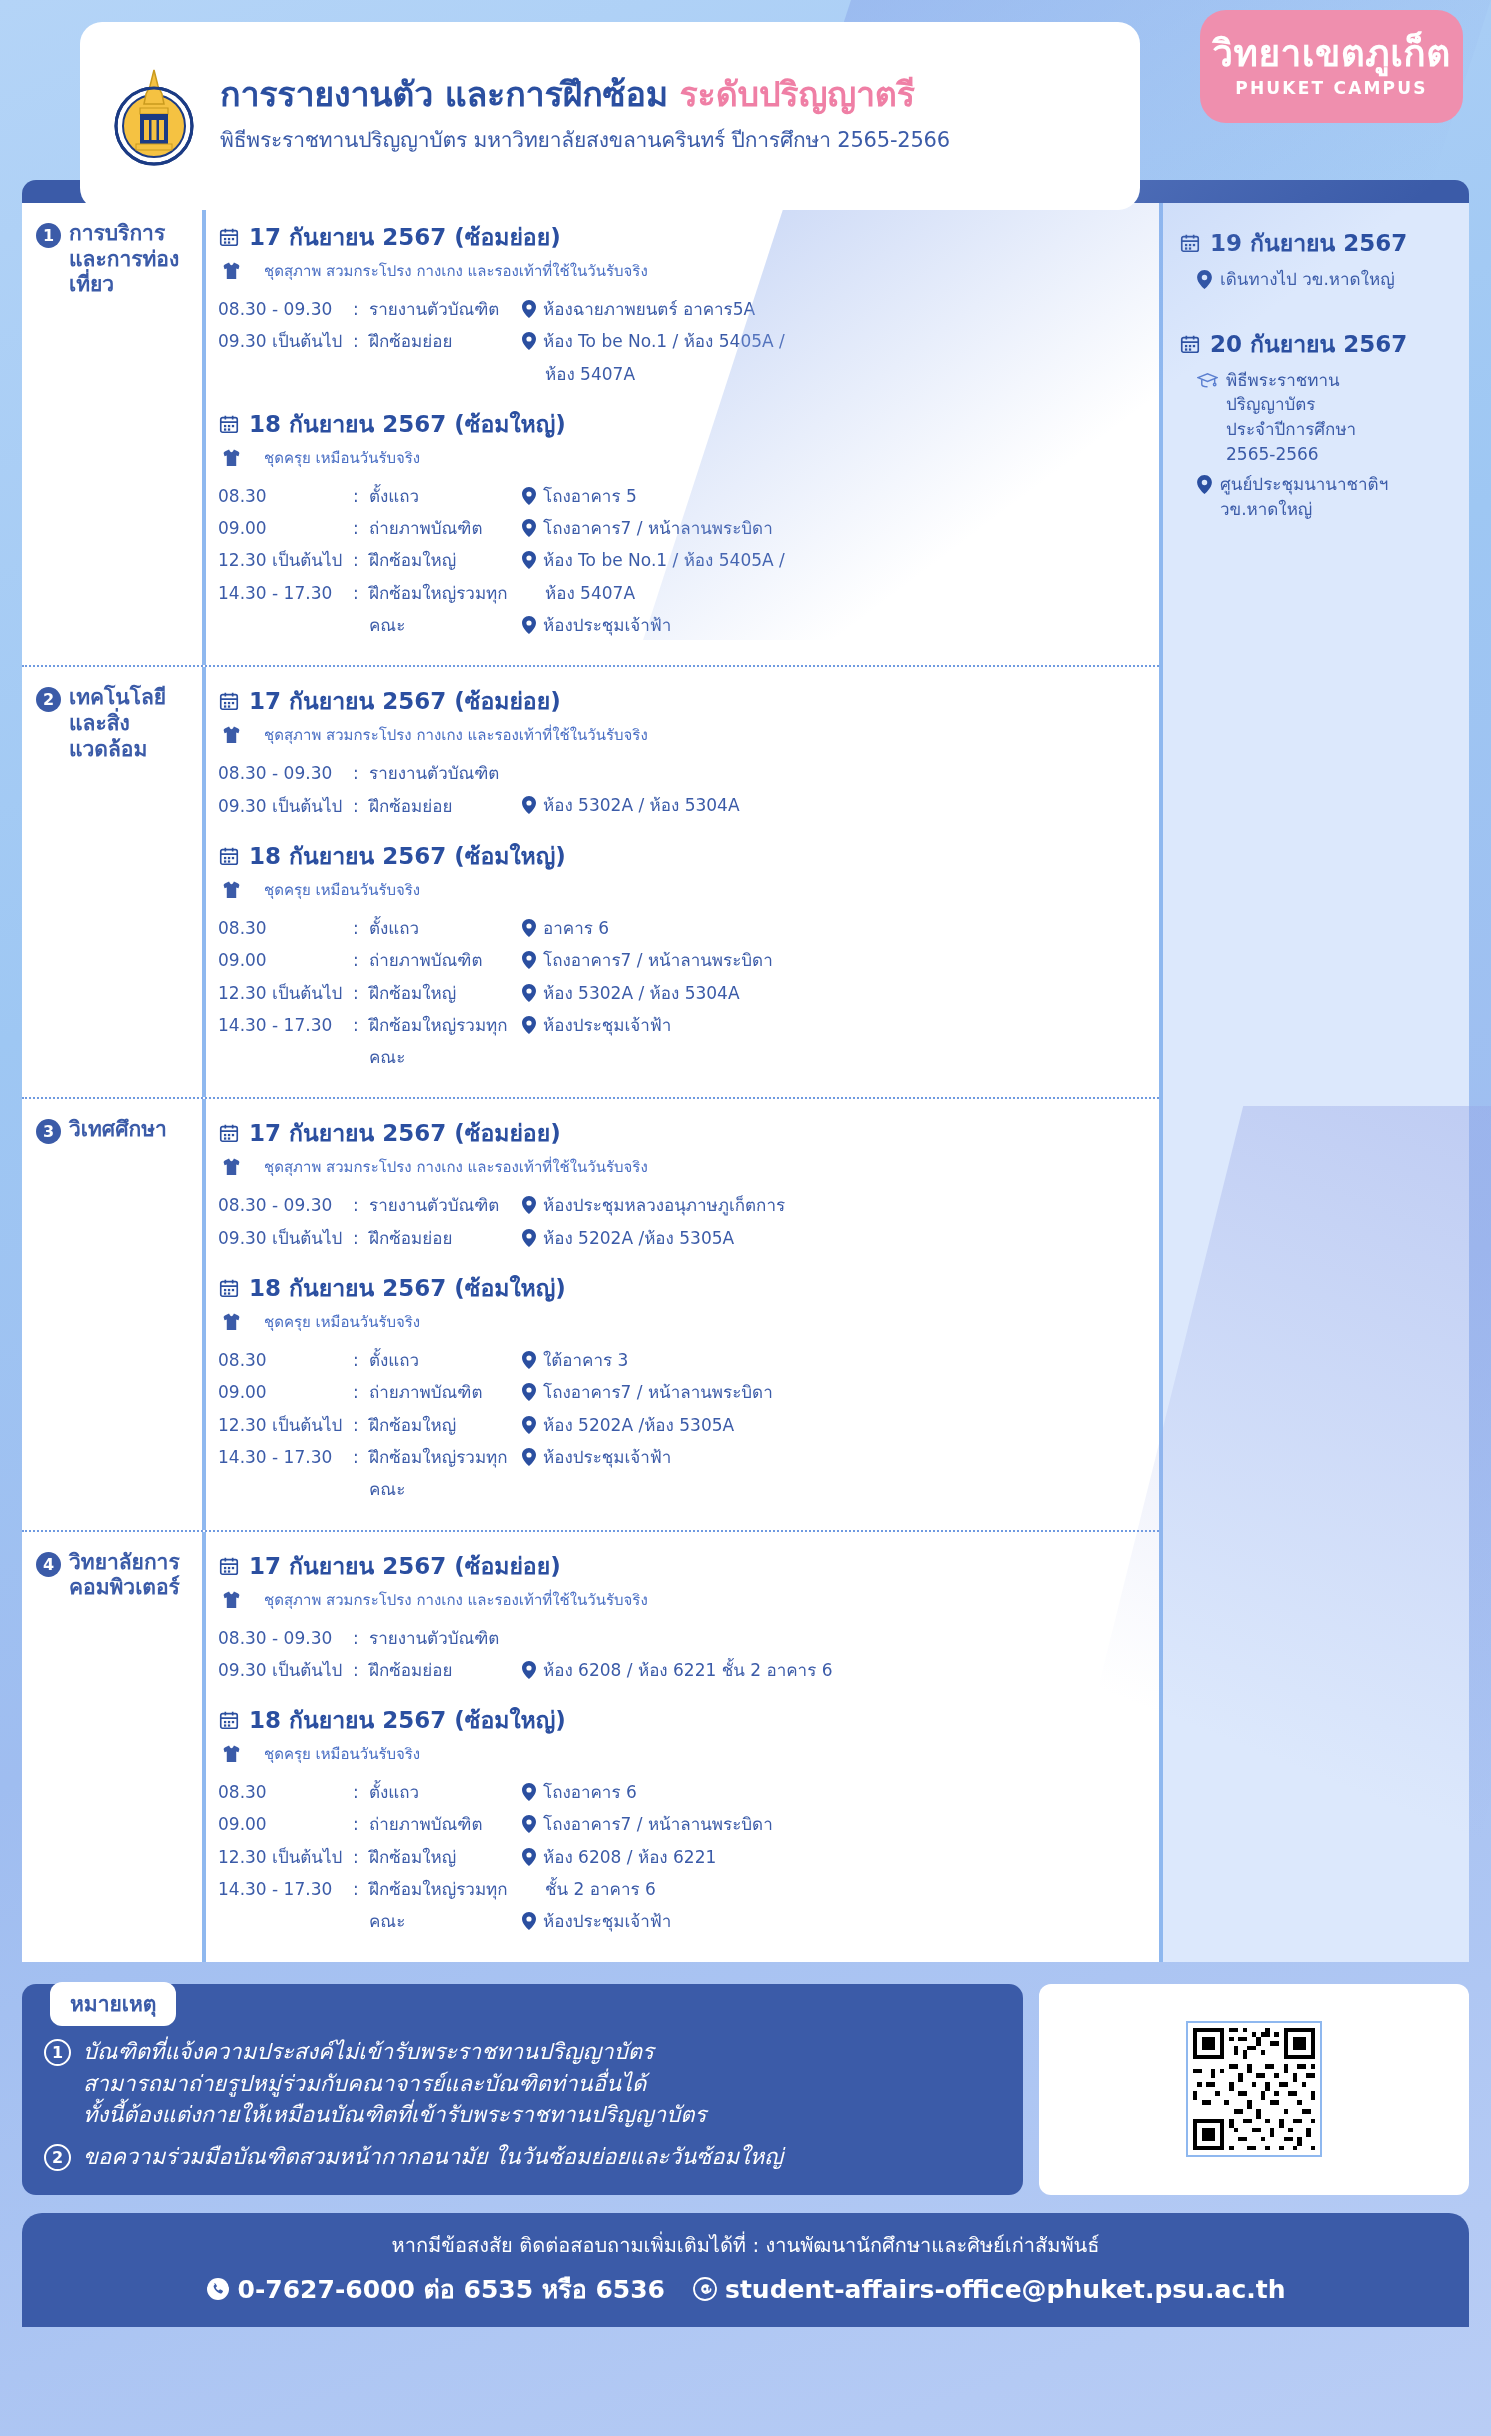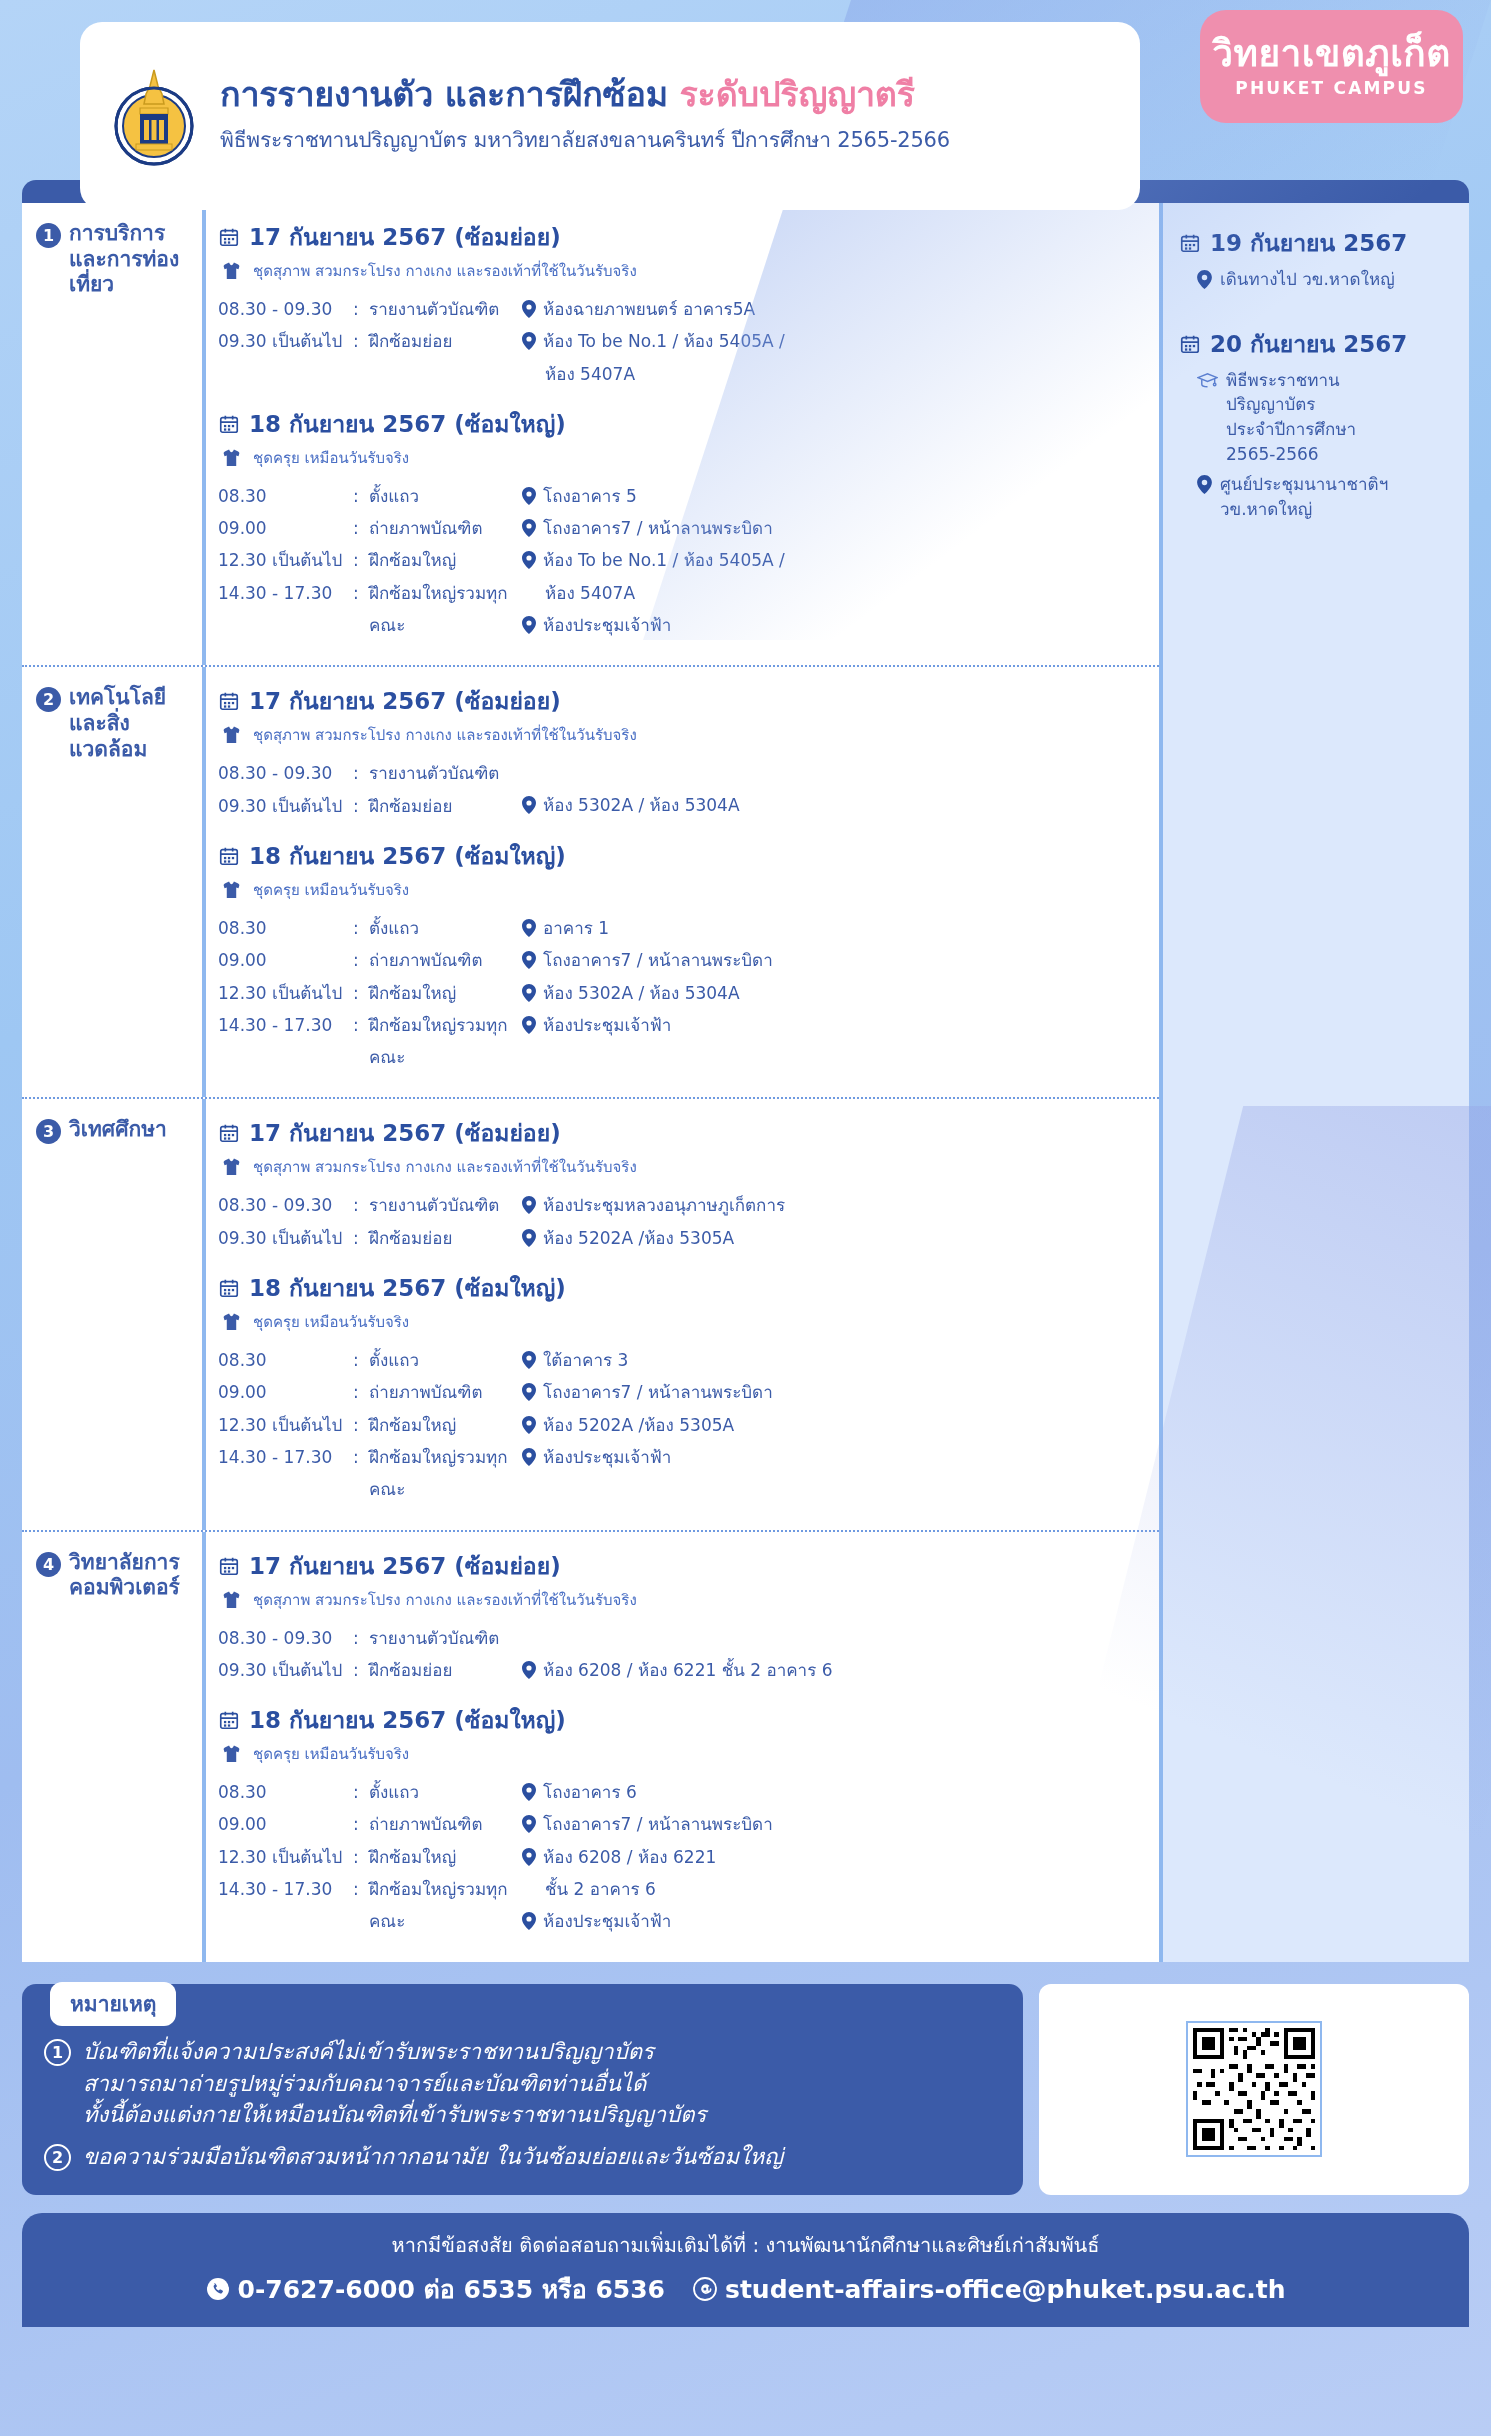--- a/index.html
+++ b/index.html
@@ -72,21 +72,21 @@
     background: #3b5ba8; color: #fff; font-size: 16px; font-weight: bold;
     display: flex; align-items: center; justify-content: center; margin-top: 2px;
   }
   .fname { font-size: 21px; font-weight: bold; color: #3b5ba8; line-height: 1.22; }
 
   .fcell-right { flex: 1; padding: 16px 10px 20px 12px; }
 
   .dayblock { margin-bottom: 4px; }
   .dayhead { display: flex; align-items: center; gap: 9px; }
   .dayhead .dtext { font-size: 23px; font-weight: bold; color: #2b4fa0; }
-  .dress { display: flex; align-items: center; gap: 13px; margin: 4px 0 10px 5px; }
+  .dress { display: flex; align-items: center; gap: 24px; margin: 4px 0 10px 5px; }
   .dress .dtext { font-size: 15px; color: #4a6fc4; }
 
   .sched { display: flex; gap: 0; }
   .sched-times { width: 300px; flex: 0 0 300px; }
   .sched-locs  { flex: 1; padding-left: 4px; }
   .srow { display: flex; font-size: 17px; color: #3b5ba8; line-height: 1.9; }
   .srow .tm { width: 135px; flex: 0 0 135px; }
   .srow .cl { width: 16px; flex: 0 0 16px; }
   .srow .ac { flex: 1; }
   .lrow { display: flex; align-items: flex-start; gap: 7px; font-size: 17px; color: #3b5ba8; line-height: 1.9; }
@@ -439,21 +439,21 @@
       <span class="ac">ฝึกซ้อมใหญ่รวมทุกคณะ</span>
     </div>
               </div>
       <div class="sched-locs" style="">
                 <div class="lrow">
                   <span class="ic" style="margin-top:7px">
   <svg width="14" height="18" viewBox="0 0 14 18">
                       <path d="M7 0C3.1 0 0 3.1 0 7c0 5.2 7 11 7 11s7-5.8 7-11c0-3.9-3.1-7-7-7zm0 9.6A2.6 2.6 0 1 1 7 4.4a2.6 2.6 0 0 1 0 5.2z" fill="#2b4fa0"></path>
                     </svg>
                   </span>
-                  <span>อาคาร 1</span>
+                  <span>อาคาร 6</span>
                 </div>
                 <div class="lrow">
                   <span class="ic" style="margin-top:7px">
   <svg width="14" height="18" viewBox="0 0 14 18">
                       <path d="M7 0C3.1 0 0 3.1 0 7c0 5.2 7 11 7 11s7-5.8 7-11c0-3.9-3.1-7-7-7zm0 9.6A2.6 2.6 0 1 1 7 4.4a2.6 2.6 0 0 1 0 5.2z" fill="#2b4fa0"></path>
                     </svg>
                   </span>
                   <span>โถงอาคาร7 / หน้าลานพระบิดา</span>
                 </div>
                 <div class="lrow">

